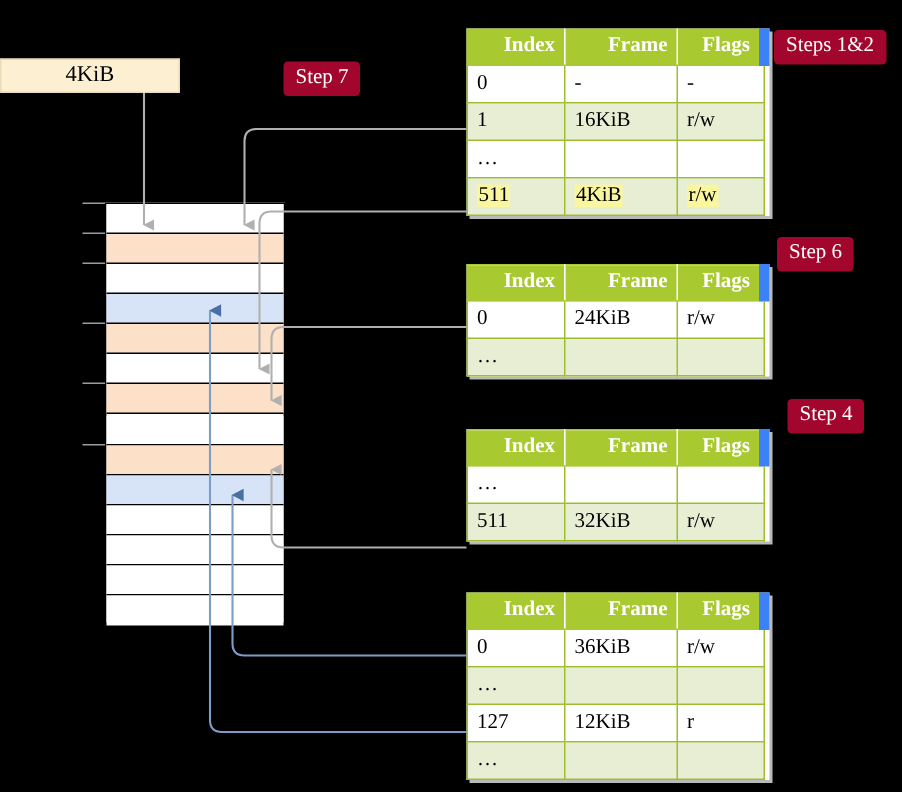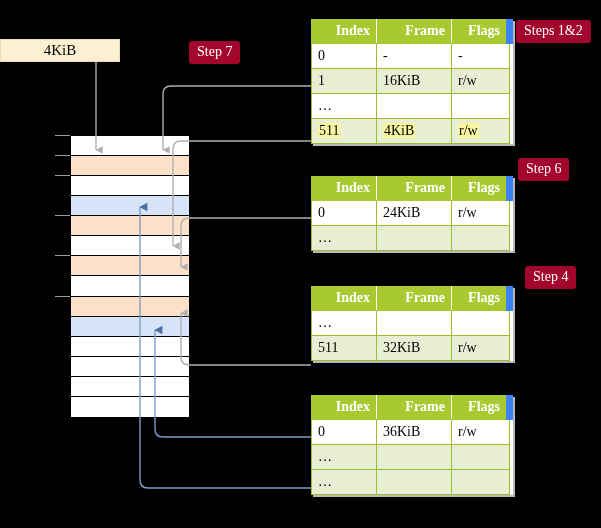--- a/index.html
+++ b/index.html
@@ -197,20 +197,25 @@
         <tr class="odd">
           <td class="c0">0</td>
           <td class="c1">36KiB</td>
           <td class="c2">r/w</td>
         </tr>
         <tr class="even">
           <td class="c0">…</td>
           <td class="c1"></td>
           <td class="c2"></td>
         </tr>
+        <tr class="odd">
+          <td class="c0">127</td>
+          <td class="c1">12KiB</td>
+          <td class="c2">r</td>
+        </tr>
         <tr class="even">
           <td class="c0">…</td>
           <td class="c1"></td>
           <td class="c2"></td>
         </tr>
       </tbody>
     </table>
 
   <svg class="wires">
     <defs>

